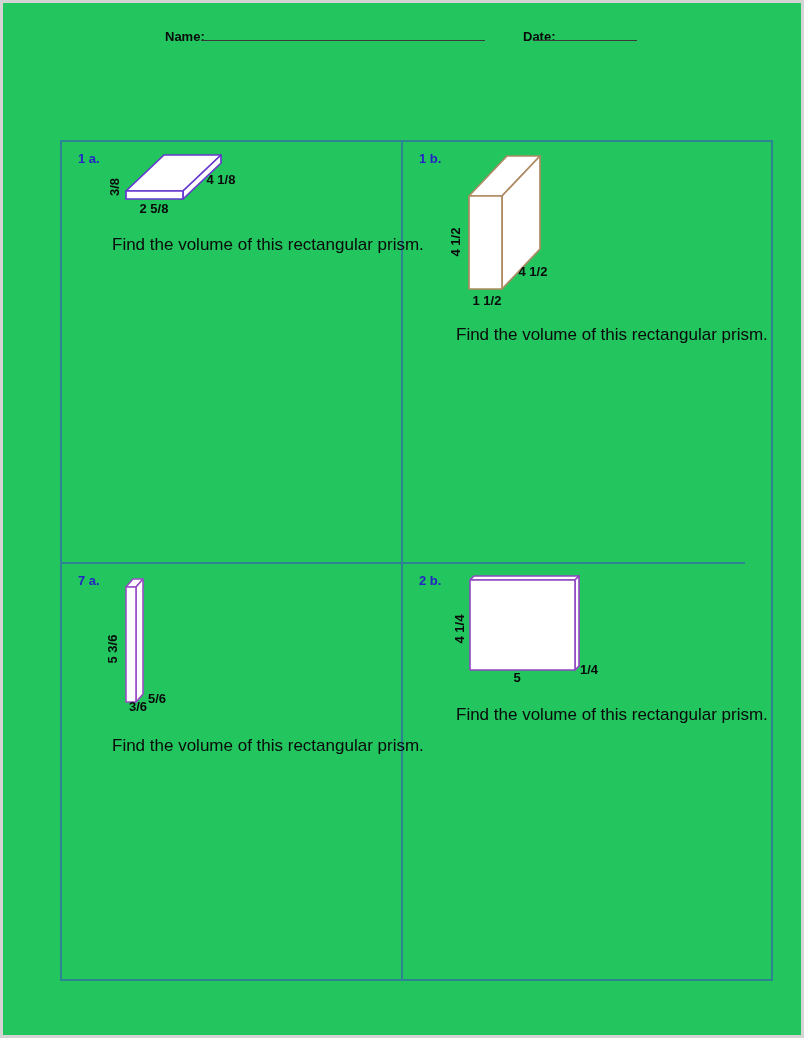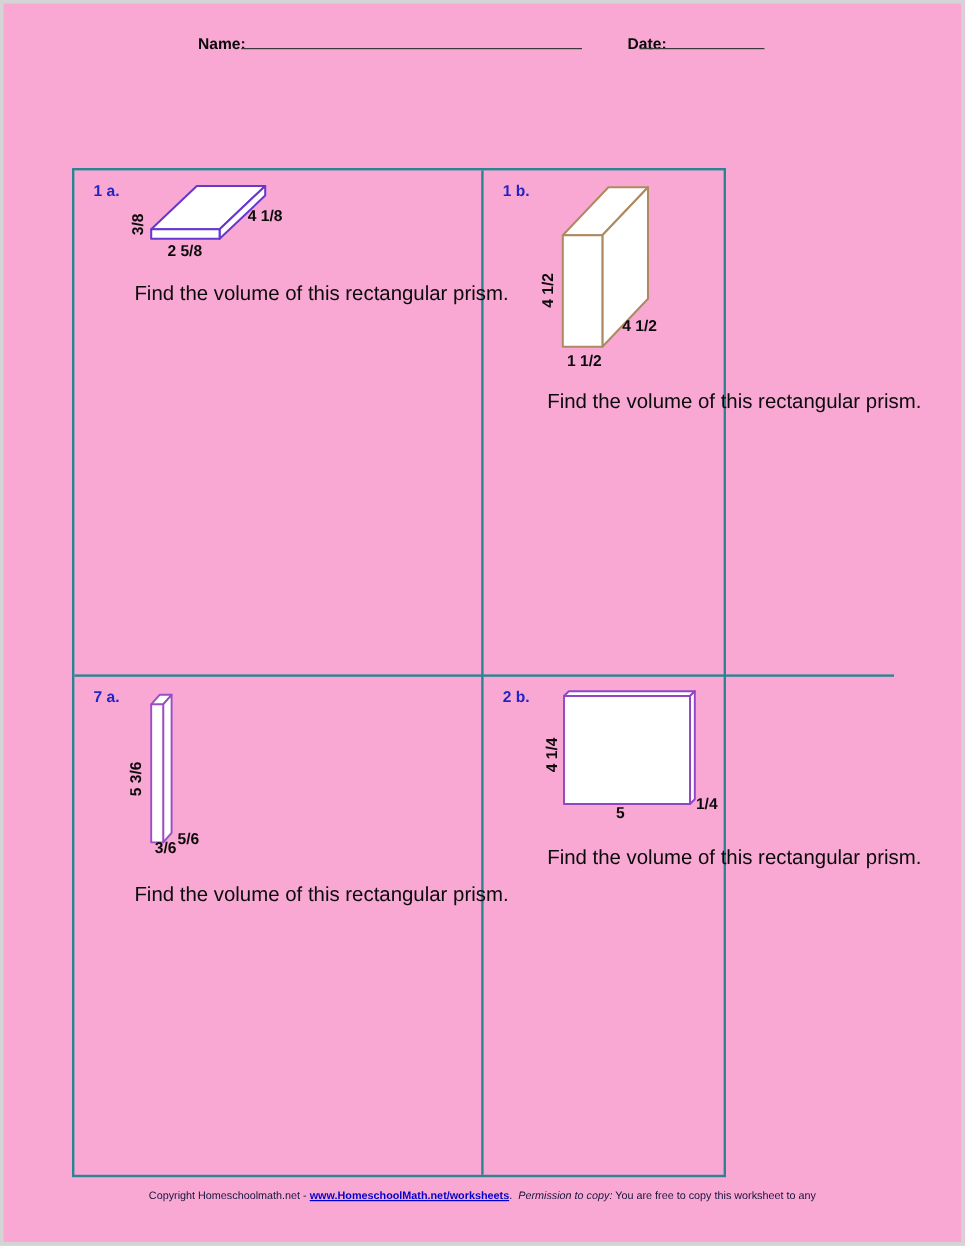--- a/index.html
+++ b/index.html
@@ -1,19 +1,19 @@
 <!DOCTYPE html>
 <html><head>
 <meta charset="utf-8">
 <style>
   html,body{margin:0;padding:0;background:#e8e8e8;}
   .page{
     position:relative;
     width:804px;height:1038px;
-    background:#f9a8d4;
+    background:#22c55e;
     font-family:"Liberation Sans", sans-serif;
     overflow:hidden;
     margin:0 auto;
   }
   .page-frame{
     position:absolute;inset:0;
     border:3px solid #d4d4d4;
     pointer-events:none;
   }
   
@@ -24,21 +24,21 @@
   .name-line{left:201px;width:284px;}
   .date-line{left:533px;width:104px;}
   .title{
     position:absolute;top:82px;left:0;width:100%;
     text-align:center;font-size:23px;font-weight:bold;
     color:#1a1a8c;letter-spacing:0px;
   }
   
   .grid{
     position:absolute;left:60px;top:140px;
-    width:545px;height:841px;
+    width:713px;height:841px;
     box-sizing:border-box;
     border:2px solid #2c8492;
     display:grid;
     grid-template-columns:341px 342px;
     grid-template-rows:422px 415px;
   }
   .cell{position:relative;box-sizing:border-box;}
   .cell.c-left{border-right:2px solid #2c8492;}
   .cell.r-top{border-bottom:2px solid #2c8492;}
   .prob-num{
@@ -136,17 +136,16 @@
         <text text-anchor="middle" dominant-baseline="middle" transform="rotate(-90 58 65)" x="58" y="65">4 1/4</text>
         <text text-anchor="middle" x="114" y="118">5</text>
         <text text-anchor="middle" x="186" y="110">1/4</text>
       </svg>
       <div class="question q2b">Find the volume of this rectangular prism.</div>
     </div>
 
   </div>
 
   <div class="footer">
-    <div><span>Copyright Homeschoolmath.net - </span><span class="link">www.HomeschoolMath.net/worksheets</span><span>.&nbsp; </span><span class="ital">Permission to copy:</span><span> You are free to copy this worksheet to any</span></div>
   </div>
 
   <div class="page-frame"></div>
 </div>
 
 </body></html>

